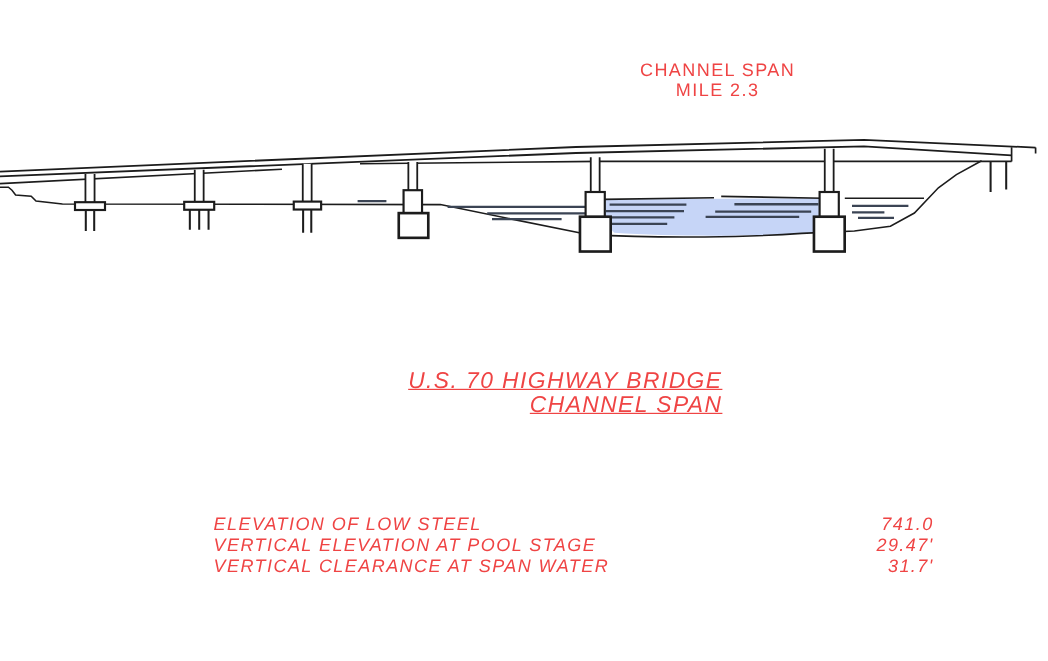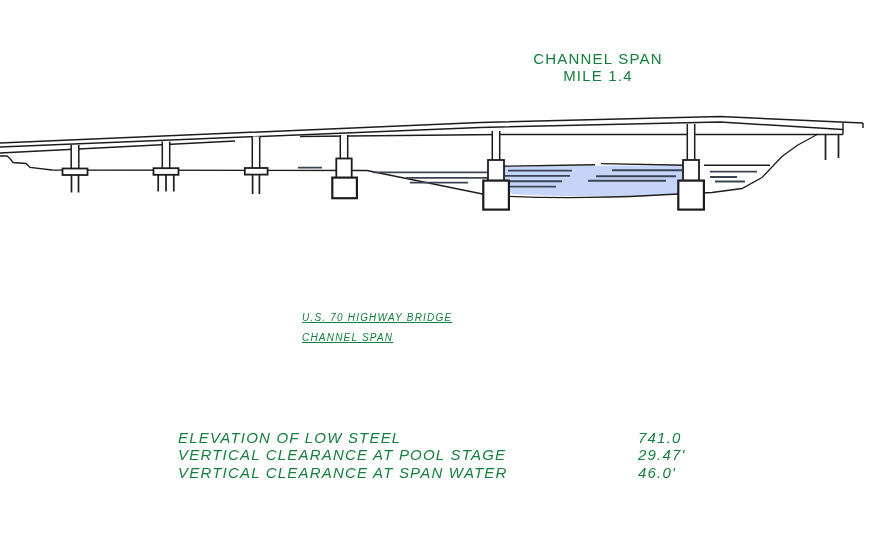--- a/index.html
+++ b/index.html
@@ -1,36 +1,36 @@
 <!DOCTYPE html>
 <html><head>
 <meta charset="utf-8">
 <style>
   html,body{margin:0;padding:0;background:#ffffff;}
   .page{
     position:relative; width:873px; height:551px; background:#ffffff;
-    font-family:"Liberation Sans", sans-serif; color:#15803d; overflow:hidden;
+    font-family:"Liberation Sans", sans-serif; color:#ef4444; overflow:hidden;
   }
   .drawing-svg{position:absolute; left:0; top:0;}
   .hdr{
     position:absolute; left:498px; top:50px; width:200px; text-align:center;
     font-size:15px; line-height:17px; letter-spacing:1.2px; white-space:nowrap;
   }
   .ttl{
-    position:absolute; left:302px; top:308px; width:300px; text-align:left;
-    font-style:italic; font-size:10px; line-height:20px; letter-spacing:1.2px; white-space:nowrap;
+    position:absolute; left:302px; top:308px; width:300px; text-align:right;
+    font-style:italic; font-size:19px; line-height:20px; letter-spacing:1.2px; white-space:nowrap;
   }
   .ttl span{text-decoration:underline;}
   .tbl{
     position:absolute; left:178px; top:429px; width:600px;
     font-style:italic; font-size:15px; line-height:17.3px; letter-spacing:1.2px;
   }
   .row{display:flex;}
   .lbl{flex:1; white-space:nowrap;font-style:italic;}
-  .val{width:140px; text-align:left; white-space:nowrap;}
+  .val{width:140px; text-align:right; white-space:nowrap;}
   .stroke{fill:none; stroke:#1c1c1c;}
   .box{fill:#ffffff; stroke:#1c1c1c;}
   .colfill{fill:#ffffff; stroke:none;}
 </style>
 </head>
 <body>
 
 <div class="page">
 
   <svg class="drawing-svg" width="873" height="551" viewBox="0 0 873 551">
@@ -106,36 +106,36 @@
       <rect class="box" stroke-width="2.2" x="678.3" y="180.6" width="25.6" height="29"></rect>
     </g>
 
     <g>
       <path class="stroke" stroke-width="1.7" d="M825.5,135 V160 M838.5,134.5 V158"></path>
     </g>
   </svg>
 
   <div class="hdr">
     <div>CHANNEL SPAN</div>
-    <div>MILE 1.4</div>
+    <div>MILE 2.3</div>
   </div>
 
   <div class="ttl">
     <div><span>U.S. 70 HIGHWAY BRIDGE</span></div>
     <div><span>CHANNEL SPAN</span></div>
   </div>
 
   <div class="tbl">
     <div class="row">
       <div class="lbl">ELEVATION OF LOW STEEL</div>
       <div class="val">741.0</div>
     </div>
     <div class="row">
-      <div class="lbl">VERTICAL CLEARANCE AT POOL STAGE</div>
+      <div class="lbl">VERTICAL ELEVATION AT POOL STAGE</div>
       <div class="val">29.47'</div>
     </div>
     <div class="row">
       <div class="lbl">VERTICAL CLEARANCE AT SPAN WATER</div>
-      <div class="val">46.0'</div>
+      <div class="val">31.7'</div>
     </div>
   </div>
 
 </div>
 
 </body></html>

